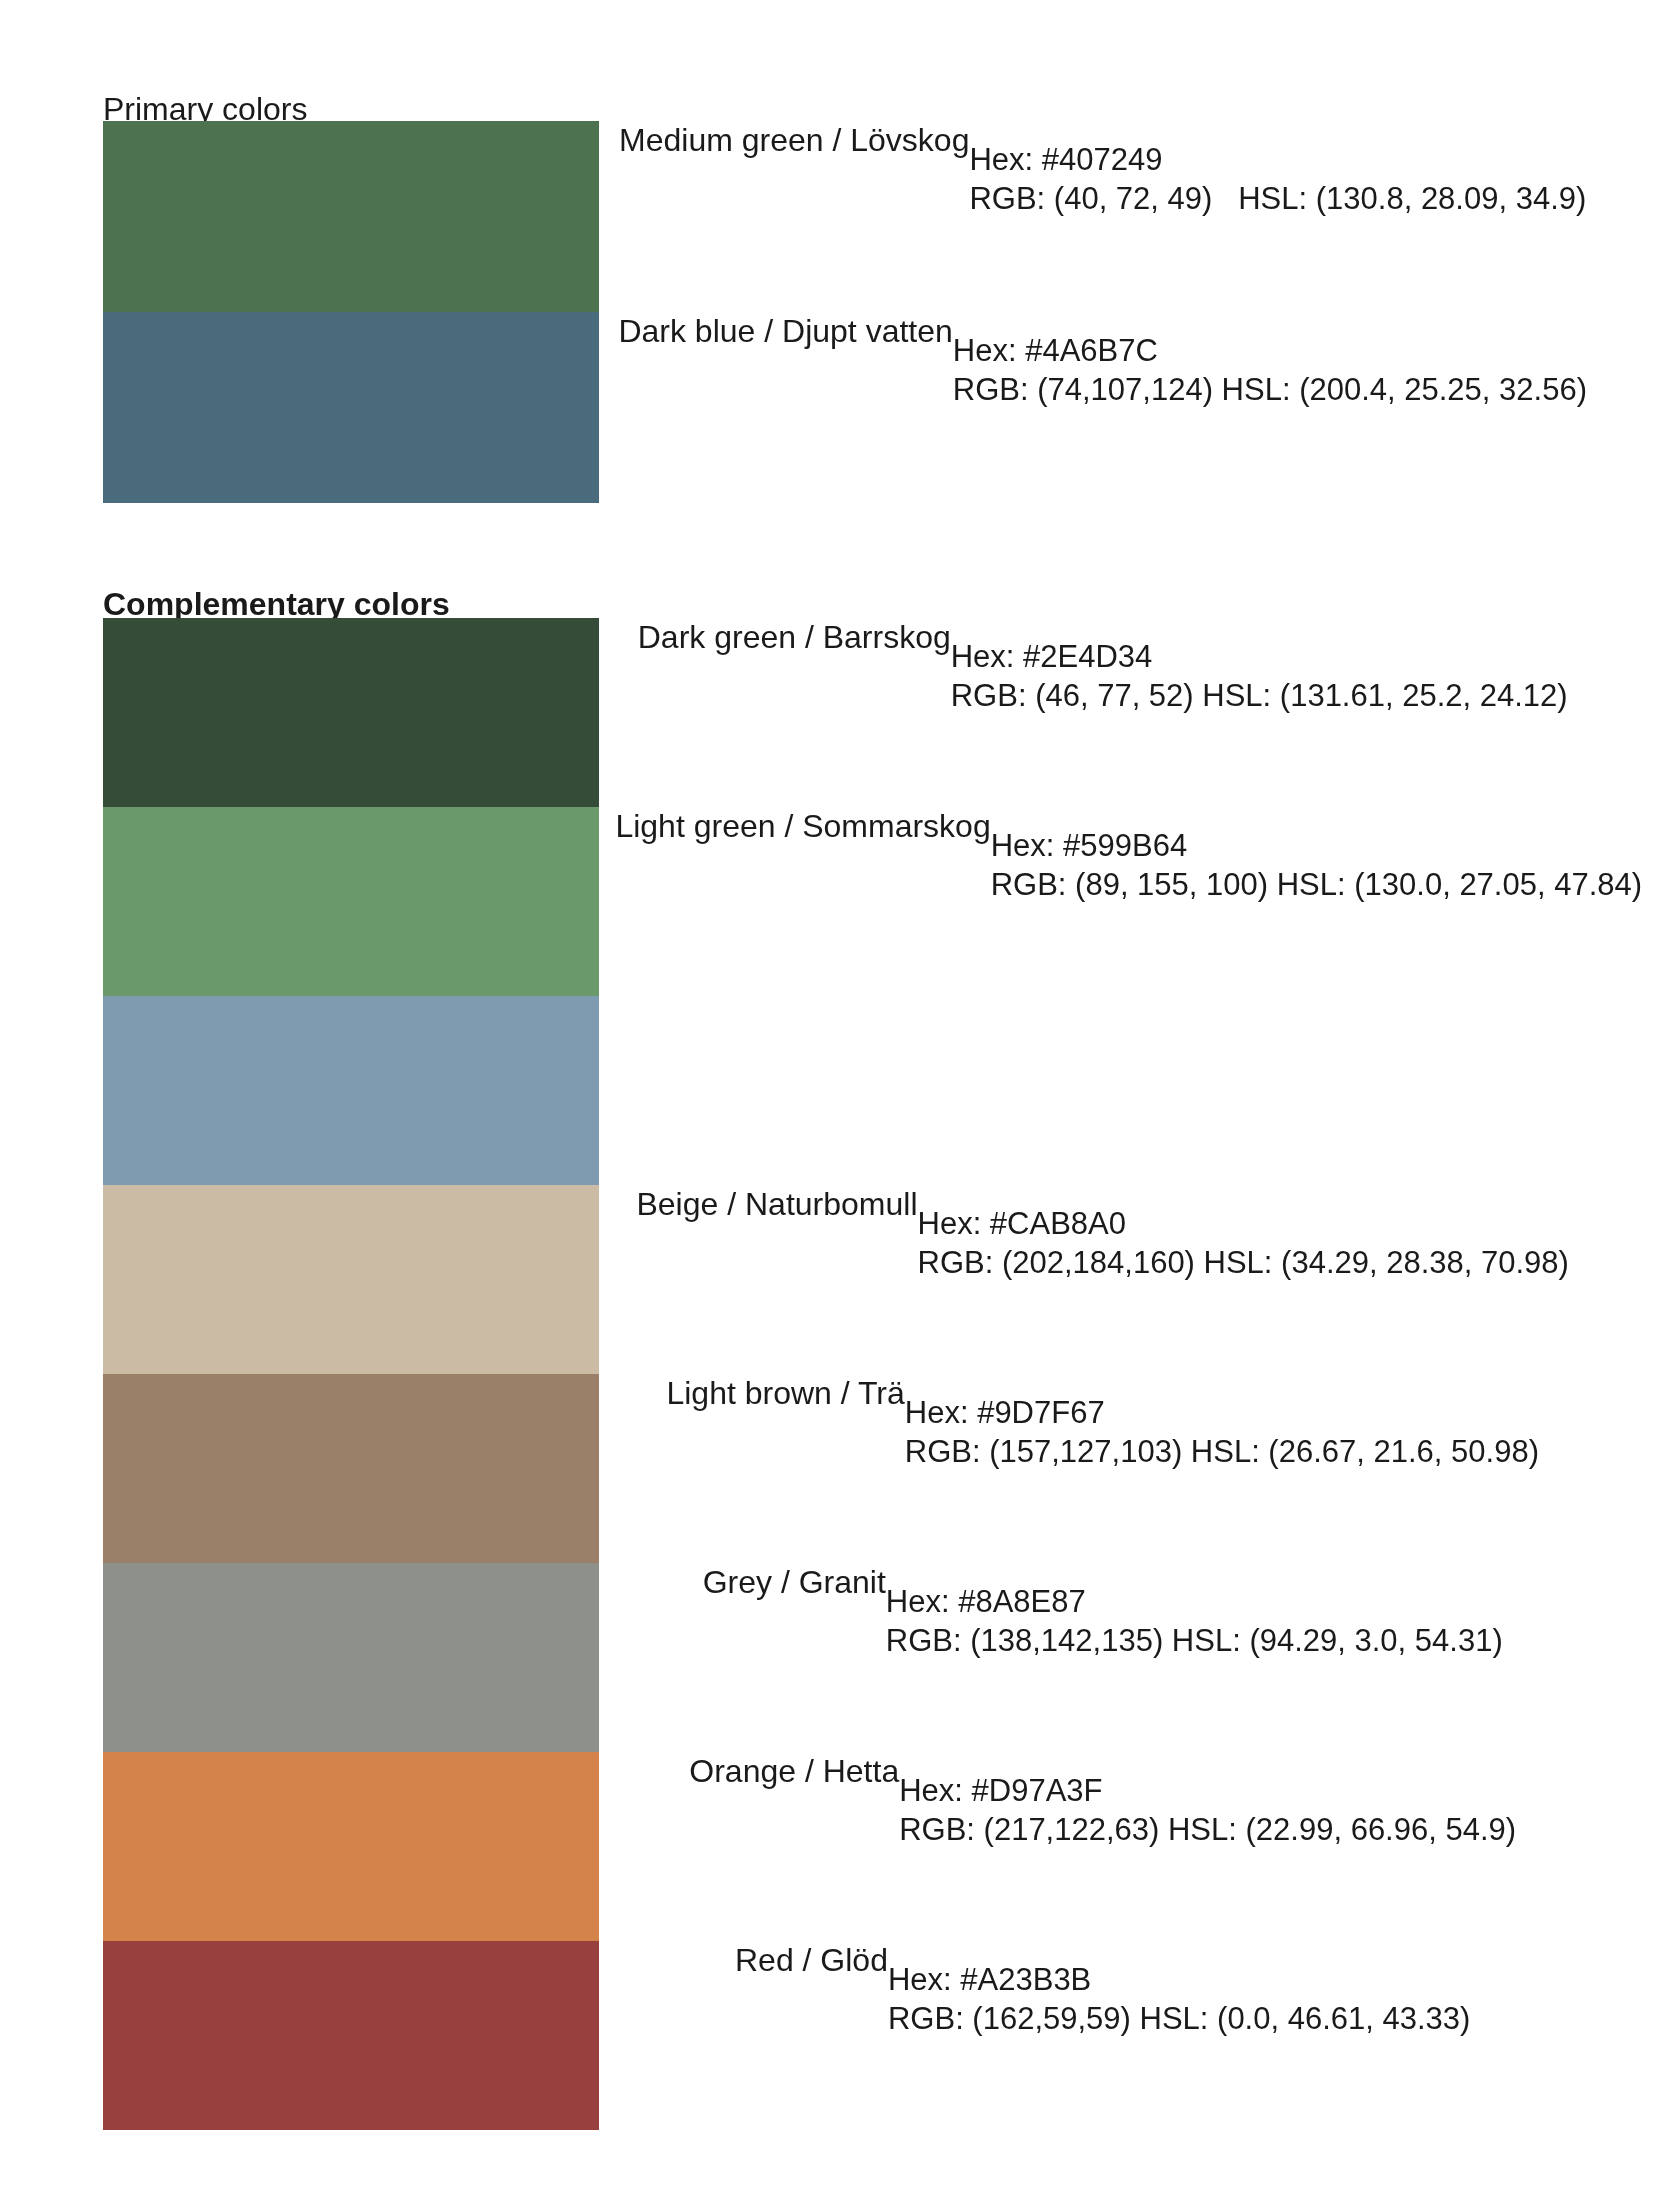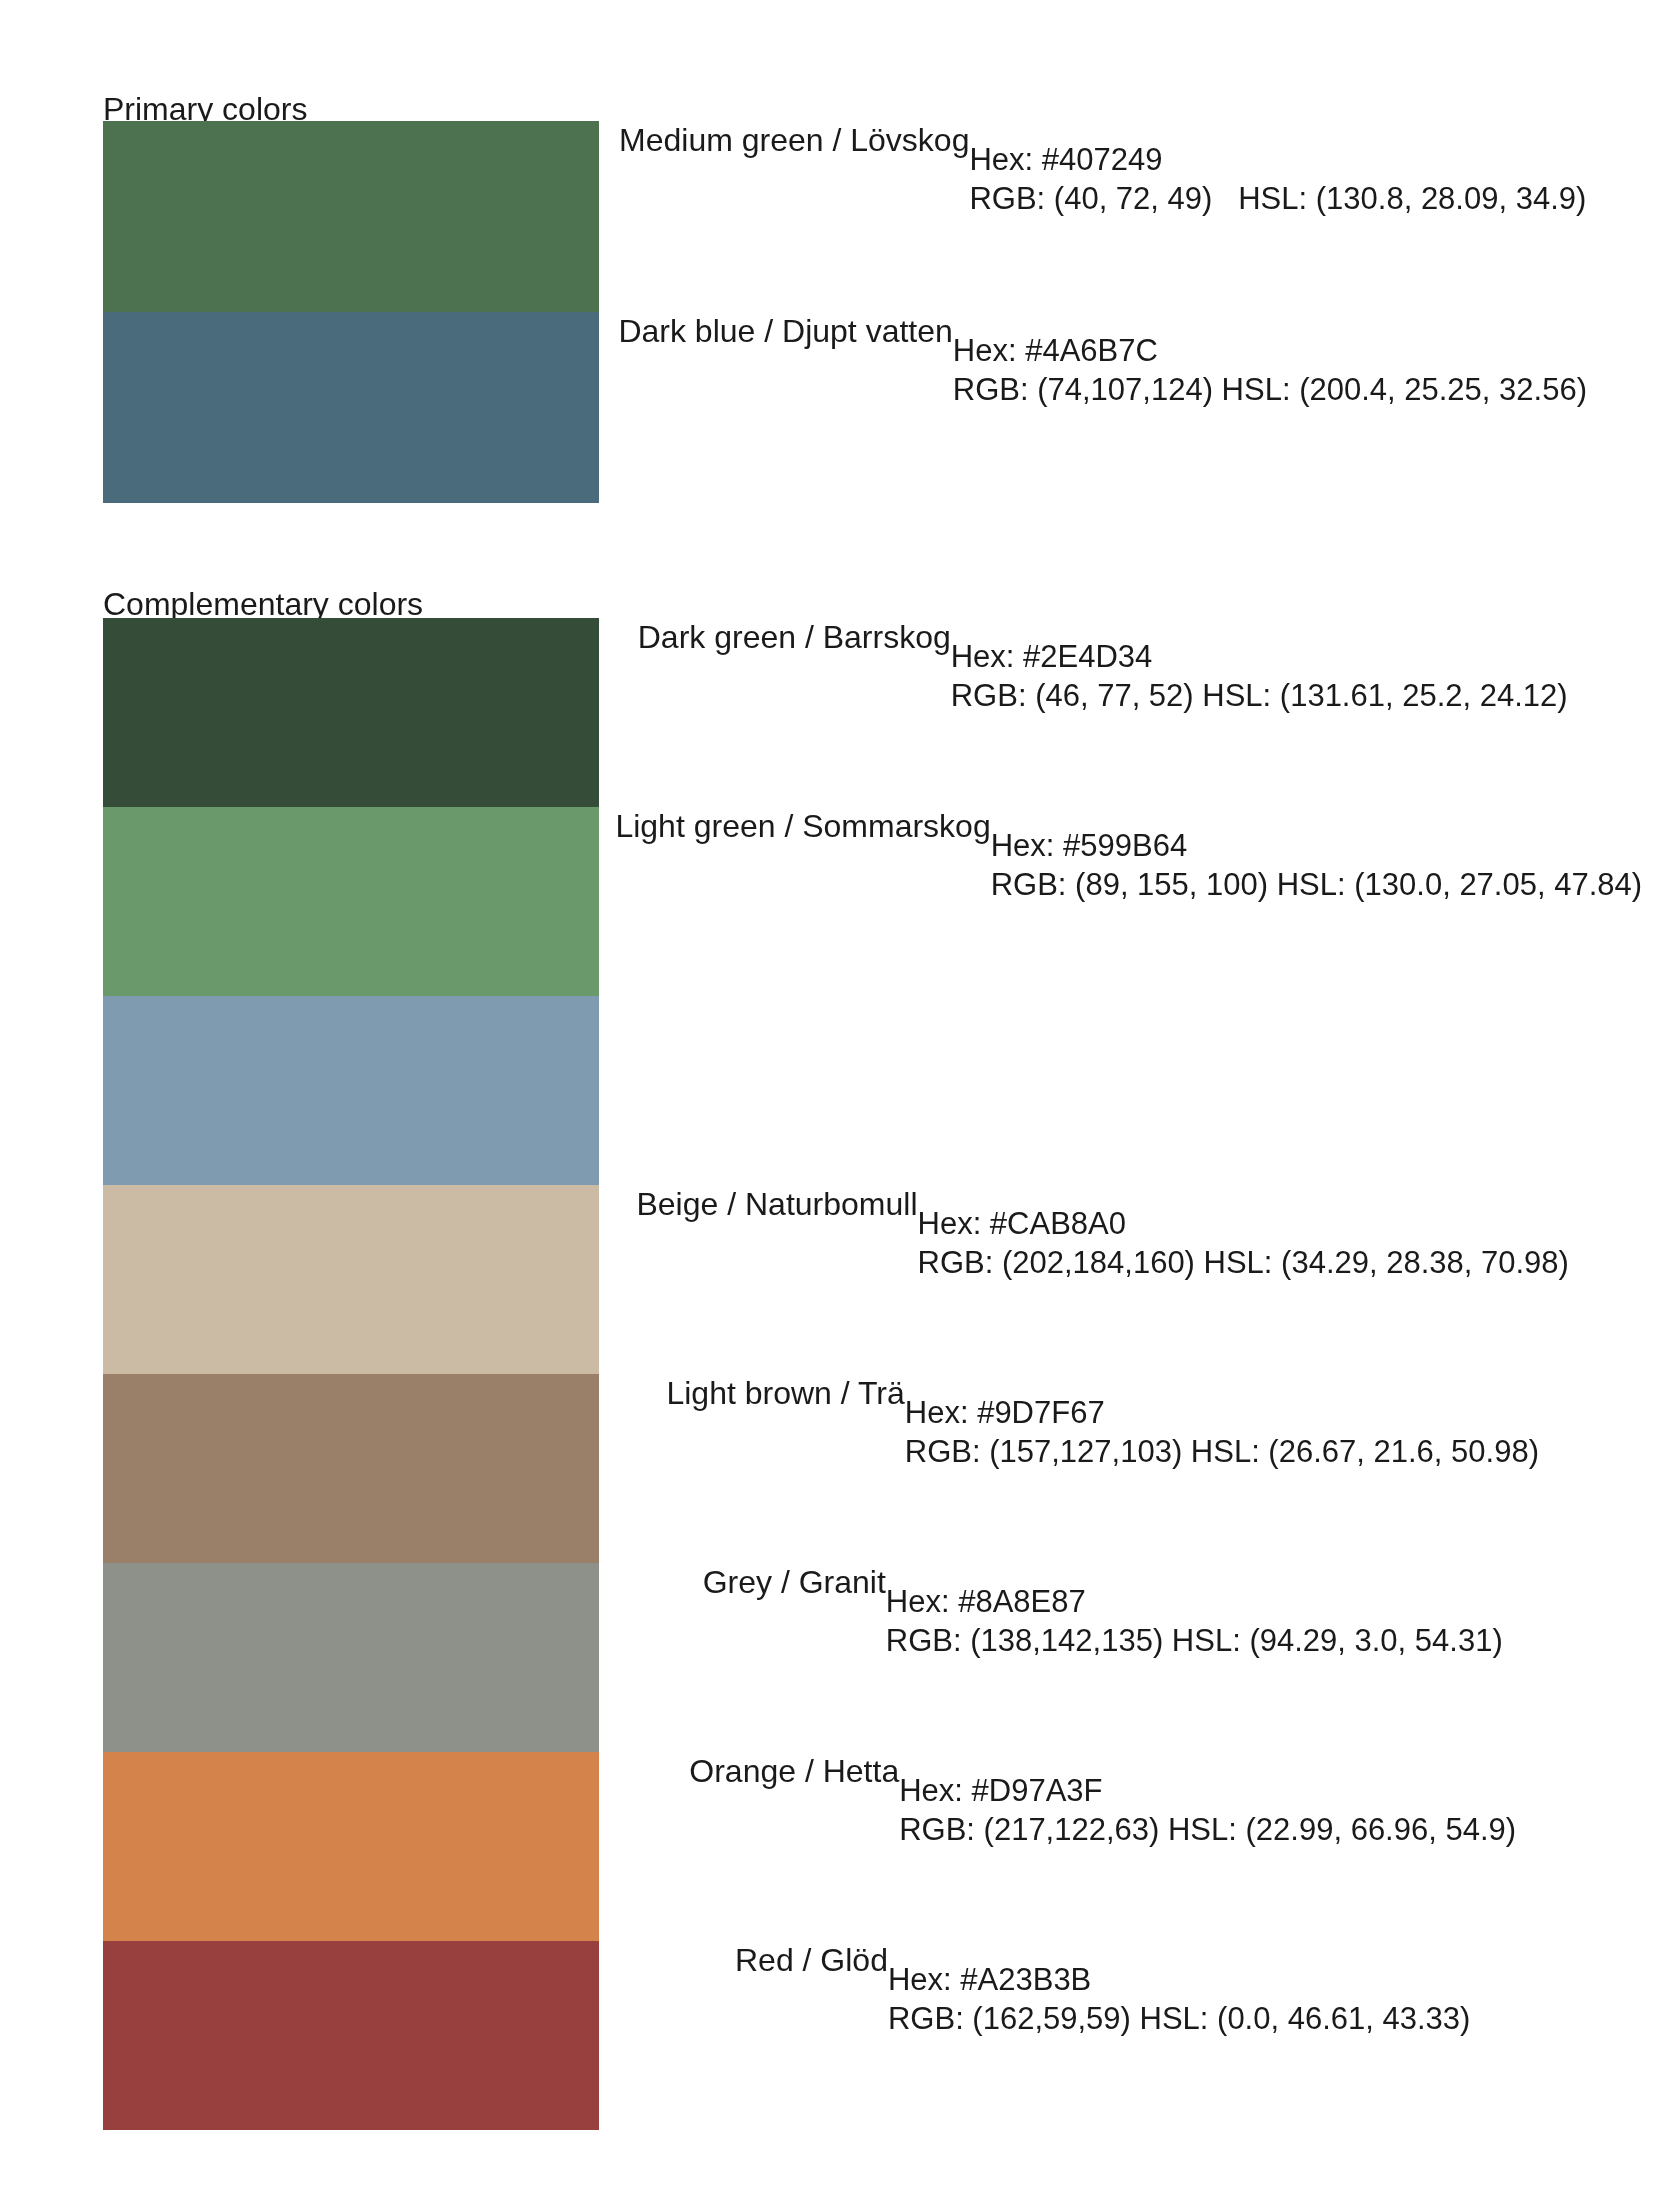--- a/index.html
+++ b/index.html
@@ -28,21 +28,21 @@
     position: absolute;
     left: 103px;
     font-size: 32px;
     line-height: 38px;
     font-weight: 400;
     color: #1a1a1a;
     white-space: nowrap;
   }
 
   #heading-primary { top: 63px; }
-  #heading-complementary { top: 558px; }
+  #heading-complementary { top: 558px; font-weight: bold; }
 
   
   .palette-block {
     position: absolute;
     left: 103px;
     width: 1487px;
   }
   #block-primary { top: 121px; }
   #block-complementary { top: 618px; }
 

